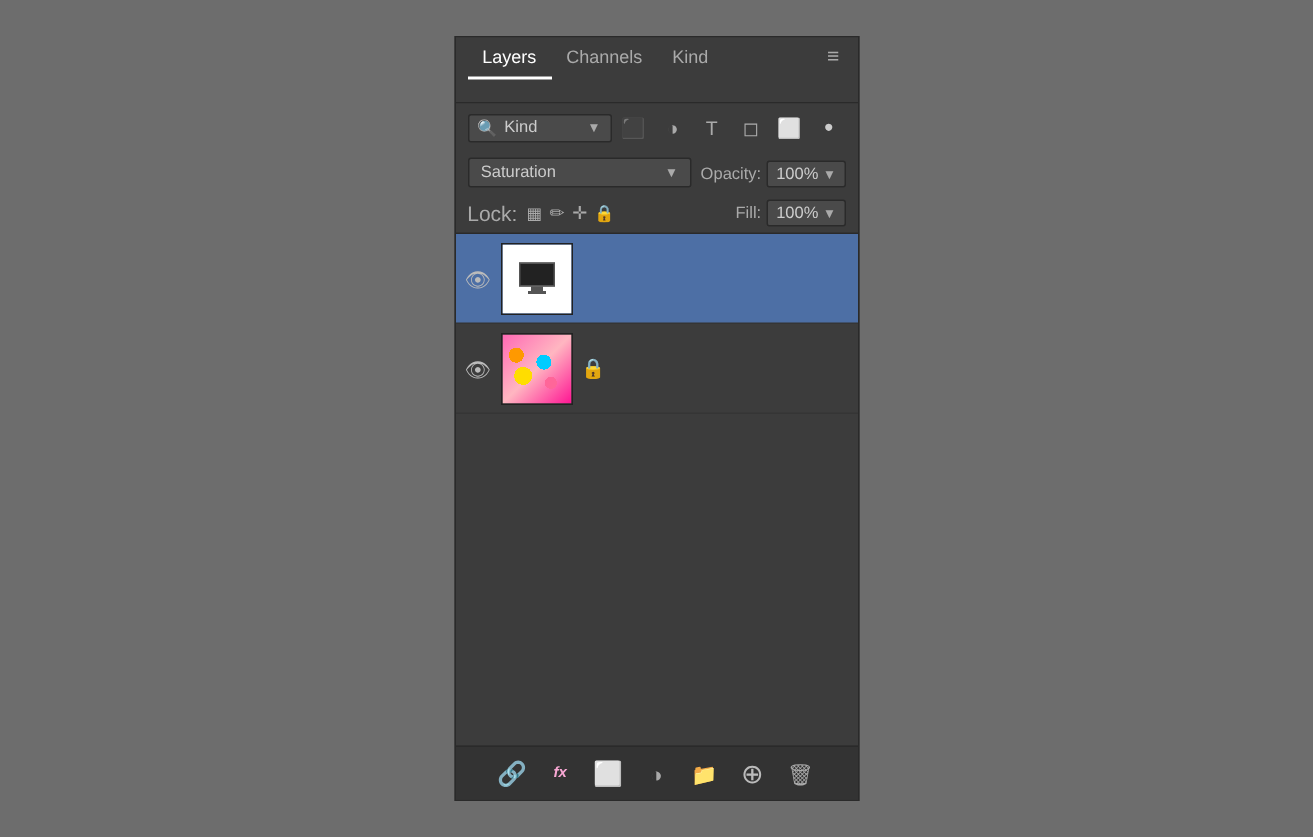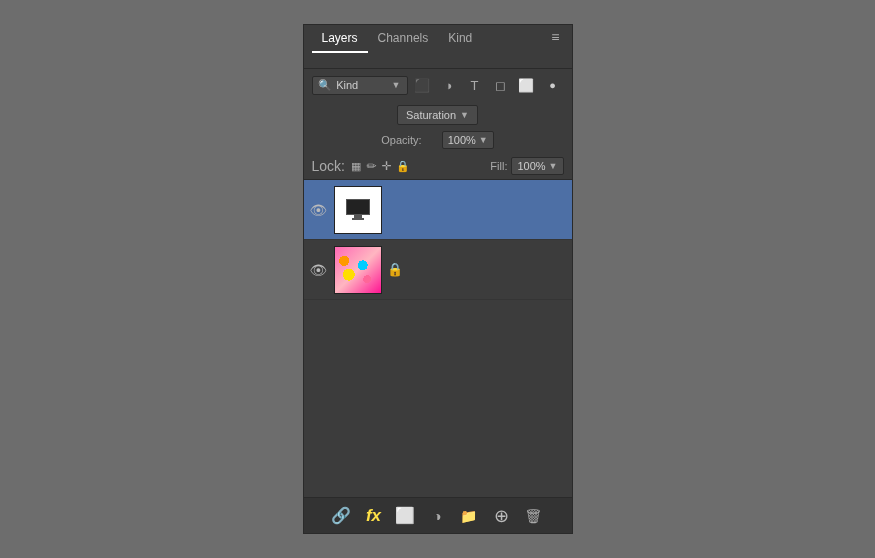--- a/index.html
+++ b/index.html
@@ -86,25 +86,24 @@
       align-items: center;
       justify-content: center;
       color: #aaa;
       font-size: 13px;
       cursor: pointer;
       border-radius: 2px;
     }
     
     .blend-row {
       display: flex;
-      align-items: center;
+      align-items: flex-end;
       padding: 4px 8px;
       gap: 6px;
       background-color: #3c3c3c;
-      flex-direction: column;
     }
     .blend-dropdown {
       display: flex;
       align-items: center;
       background-color: #4a4a4a;
       border: 1px solid #2a2a2a;
       border-radius: 2px;
       padding: 3px 8px;
       color: #ccc;
       font-size: 11px;
@@ -113,21 +112,21 @@
       flex: 1;
     }
     .blend-dropdown .arrow {
       margin-left: auto;
       color: #aaa;
       font-size: 9px;
     }
     .opacity-group {
       display: flex;
       align-items: center;
-      gap: 20px;
+      gap: 4px;
     }
     .opacity-label {
       color: #aaa;
       font-size: 11px;
     }
     .opacity-value {
       display: flex;
       align-items: center;
       background-color: #4a4a4a;
       border: 1px solid #2a2a2a;
@@ -388,20 +387,20 @@
         <div class="thumb-bg">
           <div class="thumb-bg-overlay"></div>
         </div>
       </div>
       <span class="layer-lock">🔒</span>
     </div>
   </div>
 
   <div class="bottom-toolbar">
     <div class="toolbar-btn" style="font-size:16px;">🔗</div>
-    <div class="toolbar-btn" style="font-size:17px; font-style:italic; font-weight:bold; color:#fde047;">fx</div>
+    <div class="toolbar-btn" style="font-size:10px; font-style:italic; font-weight:bold; color:#f9a8d4;">fx</div>
     <div class="toolbar-btn" style="font-size:16px;">⬜</div>
     <div class="toolbar-btn" style="font-size:14px;">◑</div>
     <div class="toolbar-btn" style="font-size:14px;">📁</div>
     <div class="toolbar-btn" style="font-size:18px; color:#bbb;">⊕</div>
     <div class="toolbar-btn" style="font-size:14px;">🗑</div>
   </div>
 </div>
 
 </body></html>

